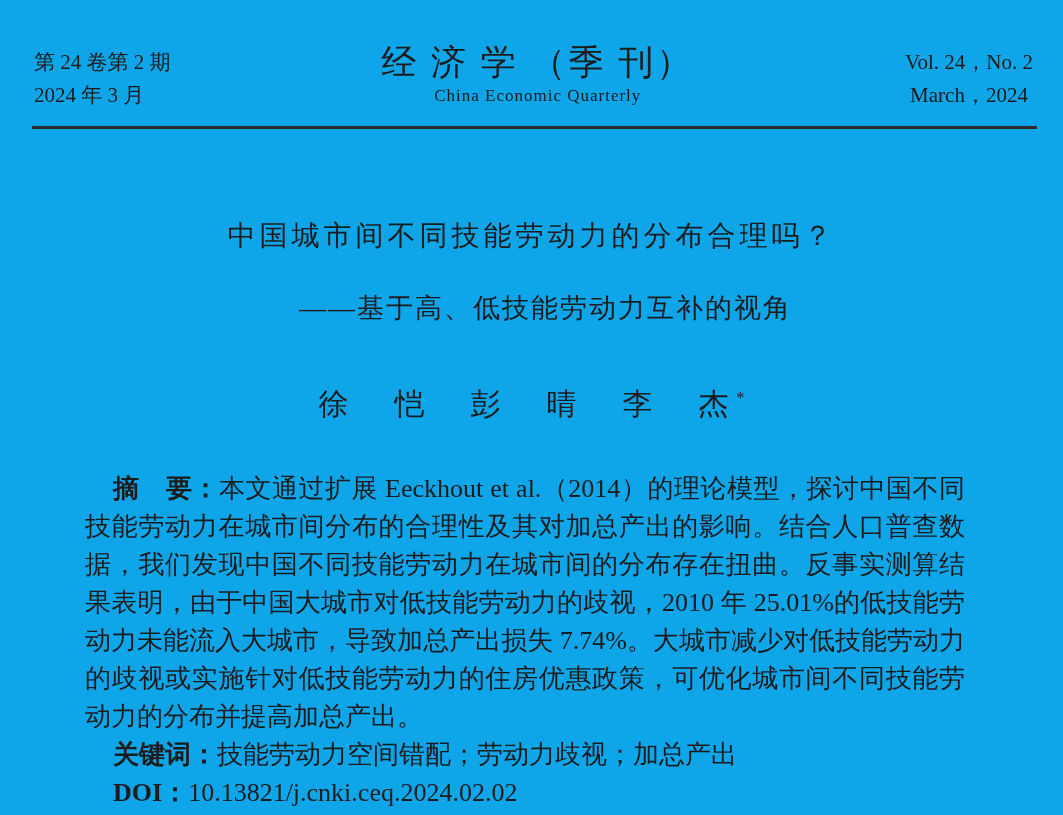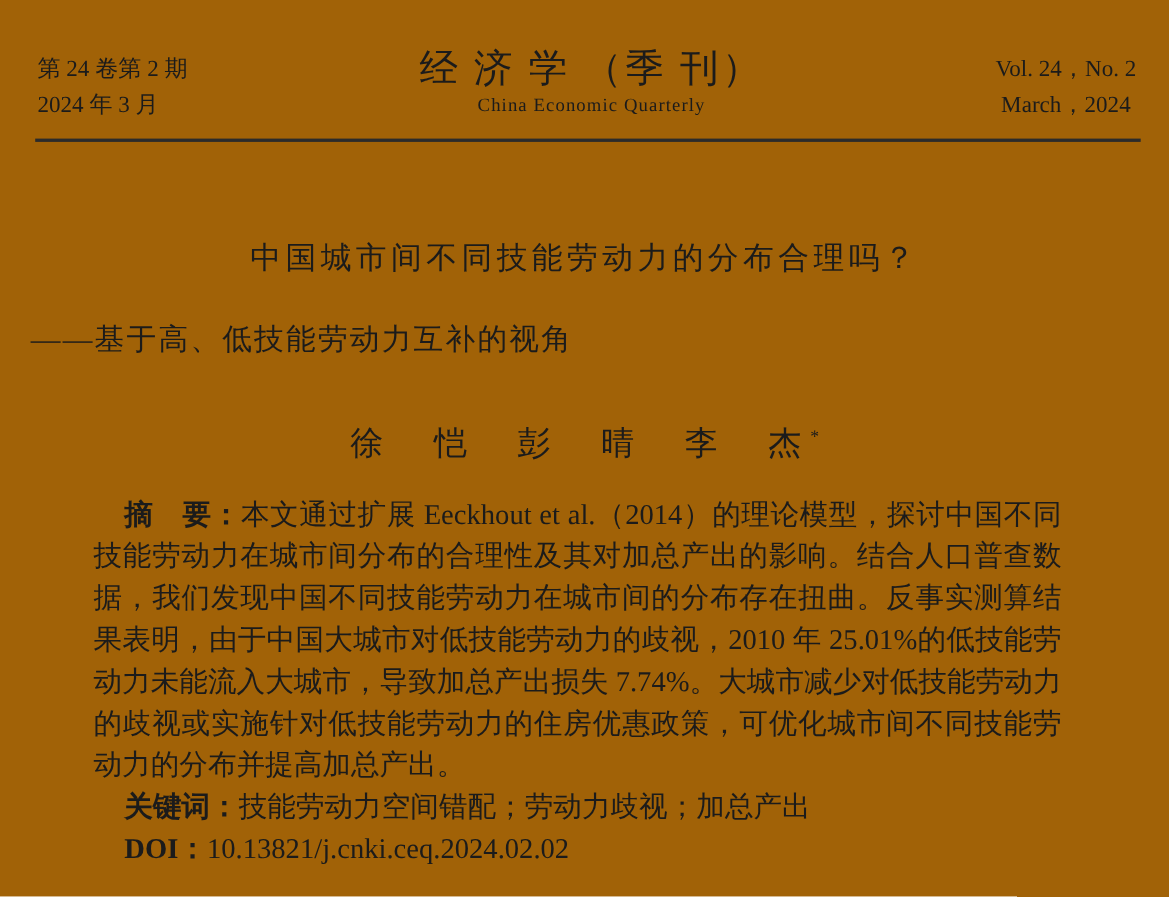--- a/index.html
+++ b/index.html
@@ -1,19 +1,19 @@
 <!DOCTYPE html>
 <html><head>
 <meta charset="utf-8">
 <style>
   html,body { margin:0; padding:0; background:#ffffff; }
   .page {
     position:relative;
     width:1063px; height:815px;
-    background:#a16207;
+    background:#0ea5e9;
     color:#1b1b1b;
     font-family:"Liberation Serif","DejaVu Serif",serif;
     overflow:hidden;
     box-sizing:border-box;
   }
   .journal-header {
     display:flex;
     justify-content:space-between;
     align-items:flex-start;
     padding:46px 30px 0 34px;
@@ -31,34 +31,35 @@
   .article-title {
     margin-top:84px;
     text-align:center;
     font-size:28px;
     font-weight:400;
     letter-spacing:4px;
     line-height:46px;
   }
   .article-subtitle {
     margin-top:33px;
+    text-align:center;
     font-size:27px;
     letter-spacing:2px;
     line-height:32px;
     margin-left:28px;
   }
   .authors {
     margin-top:56px;
     text-align:center;
     font-size:30px;
     letter-spacing:8px;
     line-height:36px;
   }
   .authors sup { font-size:16px; letter-spacing:0; vertical-align:super; }
-  .abstract-block { margin:27px 98px 0 85px; }
+  .abstract-block { margin:48px 98px 0 85px; }
   .para {
     margin:0;
     font-size:26px;
     line-height:38px;
     text-align:justify;
   }
   .para.abstract { text-indent:28px; }
   .kv {
     margin:0;
     font-size:26px;

